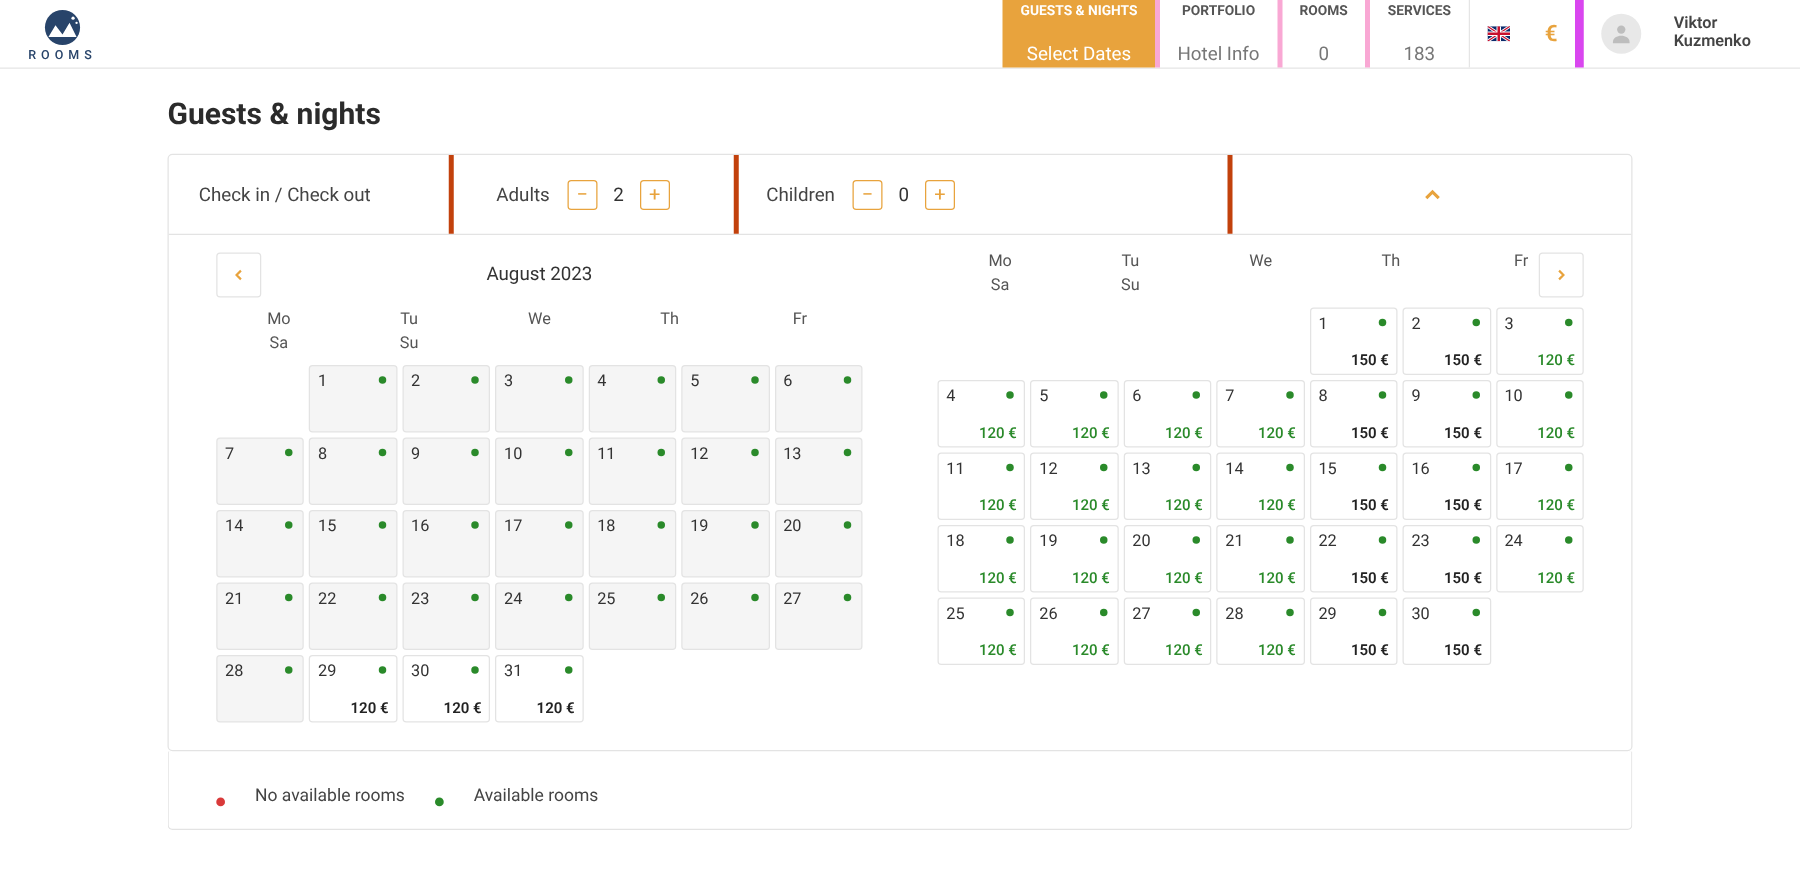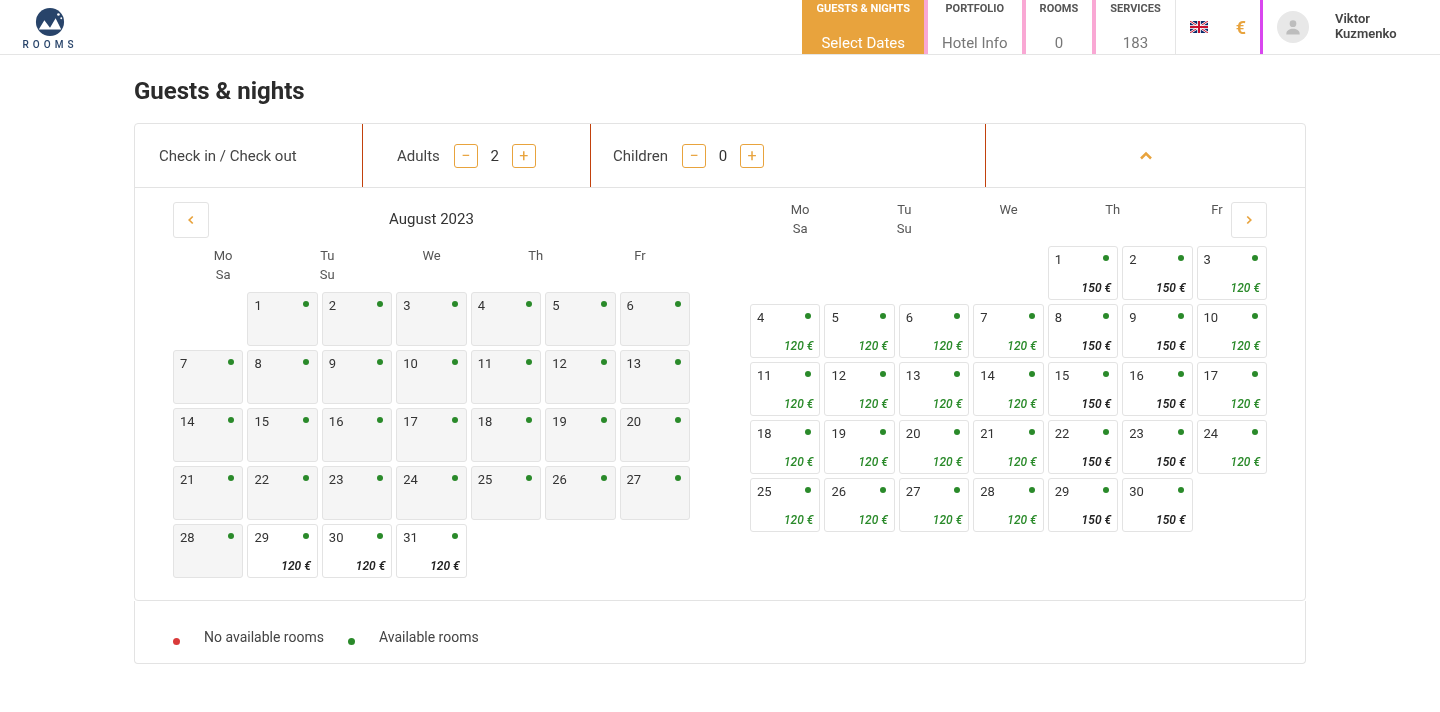--- a/index.html
+++ b/index.html
@@ -70,21 +70,21 @@
     color: #e8a33d;
     font-weight: 600;
   }
   .flag-icon { width: 18px; height: 12px; }
   .user-area {
     display: flex;
     align-items: center;
     gap: 26px;
     padding: 0 14px;
     height: 100%;
-    border-left: 3px solid #d946ef;
+    border-left: 7px solid #d946ef;
     cursor: pointer;
     max-width: 180px;
   }
   .avatar {
     width: 32px; height: 32px; border-radius: 50%;
     background: #e8e8e8;
     display: flex; align-items: center; justify-content: center;
     flex-shrink: 0;
   }
   .user-name { font-size: 13px; font-weight: 600; color: #444; line-height: 1.15; }
@@ -108,21 +108,21 @@
   .panel-header {
     display: flex;
     align-items: stretch;
     border-bottom: 1px solid #e3e3e3;
     height: 64px;
   }
   .ph-cell {
     display: flex;
     align-items: center;
     padding: 0 24px;
-    border-right: 1px solid #c2410c;
+    border-right: 4px solid #c2410c;
     gap: 14px;
   }
   .ph-cell.checkinout { width: 228px; }
   .ph-cell.adults { width: 228px; padding-left: 34px; }
   .ph-cell.children { width: 395px; padding-left: 22px; }
   .ph-label { font-size: 15px; color: #444; }
   .stepper { display: flex; align-items: center; gap: 10px; }
   .step-btn {
     width: 24px; height: 24px;
     border: 1px solid #e8a33d;
@@ -204,21 +204,20 @@
   .dot {
     position: absolute;
     top: 8px; right: 8px;
     width: 6px; height: 6px;
     border-radius: 50%;
   }
   .dot.green { background: #2a8a2a; }
   .day-price {
     font-size: 12px;
     text-align: right;
-    font-style: italic;
   }
   .day-price.green { color: #2a8a2a; font-weight: 500; }
   .day-price.black { color: #222; font-weight: 600; }
 
   .legend-wrap {
     border: 1px solid #e3e3e3;
     border-top: none;
     border-radius: 0 0 4px 4px;
     padding: 28px 24px 18px;
   }

